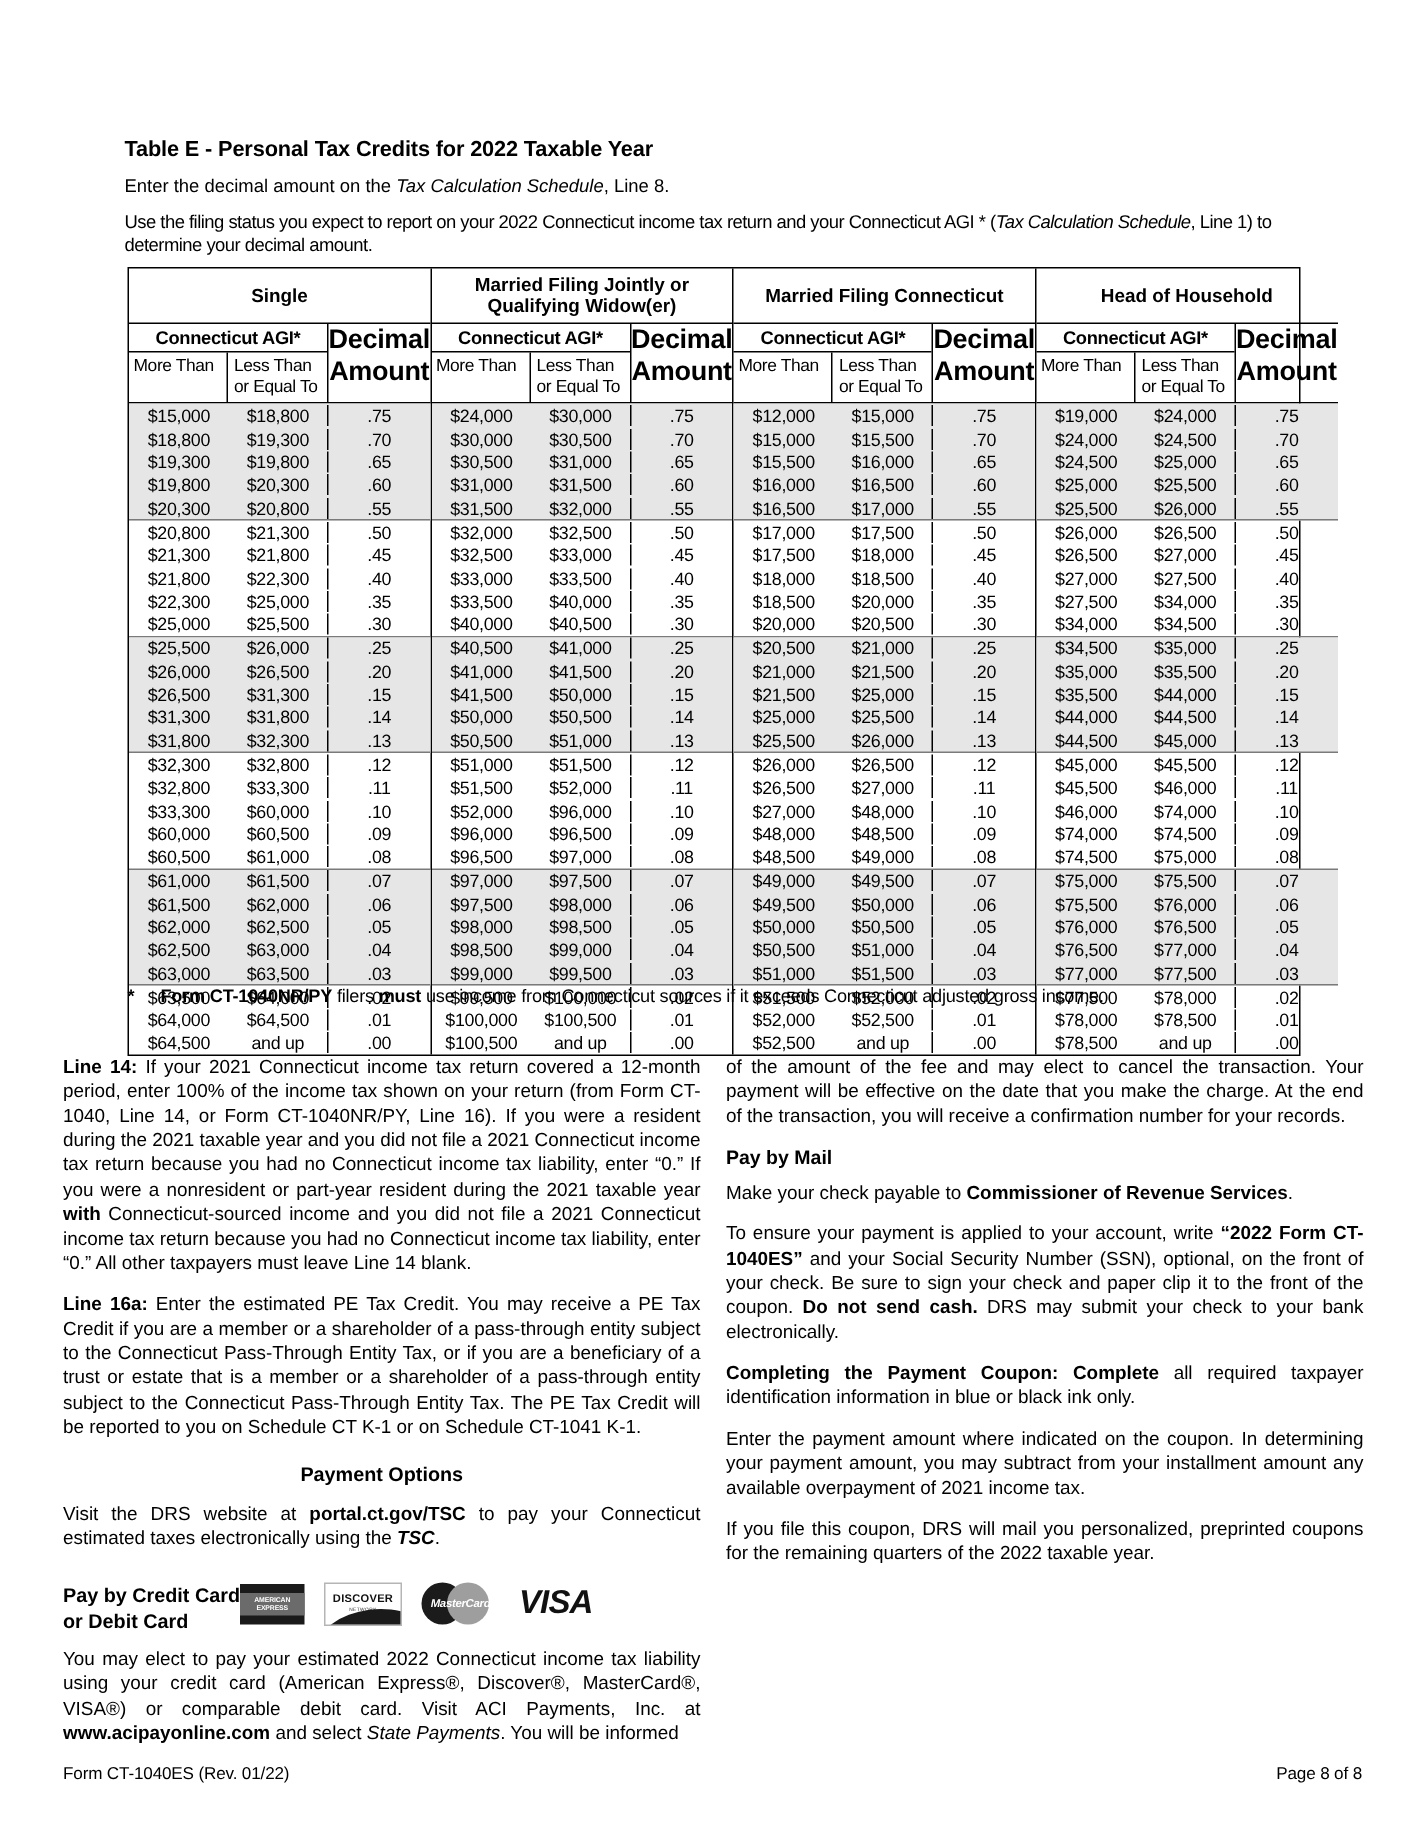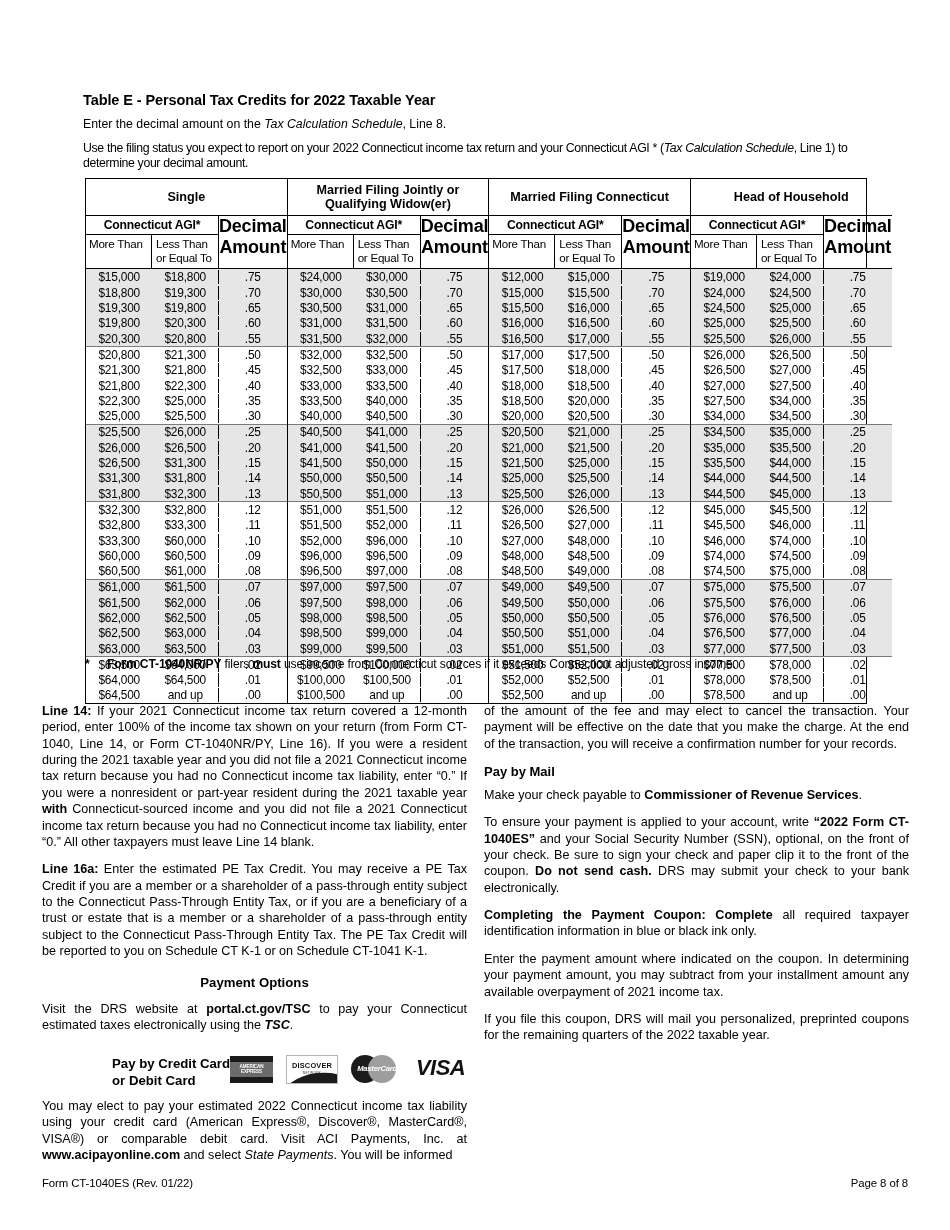--- a/index.html
+++ b/index.html
@@ -203,21 +203,21 @@
     font-size: 13px;
     margin: 13px 0 7px 0;
     line-height: 1.22;
   }
   .h-left.tight-top { margin-top: 12px; }
 
   
   .cardblock {
     display: flex;
     align-items: flex-start;
-    justify-content: flex-end;
+    justify-content: flex-start;
     margin: 21px 0 9px 0;
   }
   .cardblock .cbtitle {
     font-weight: bold;
     font-size: 13.2px;
     line-height: 1.24;
     padding-top: 2px;
   }
   .logos {
     display: flex;

